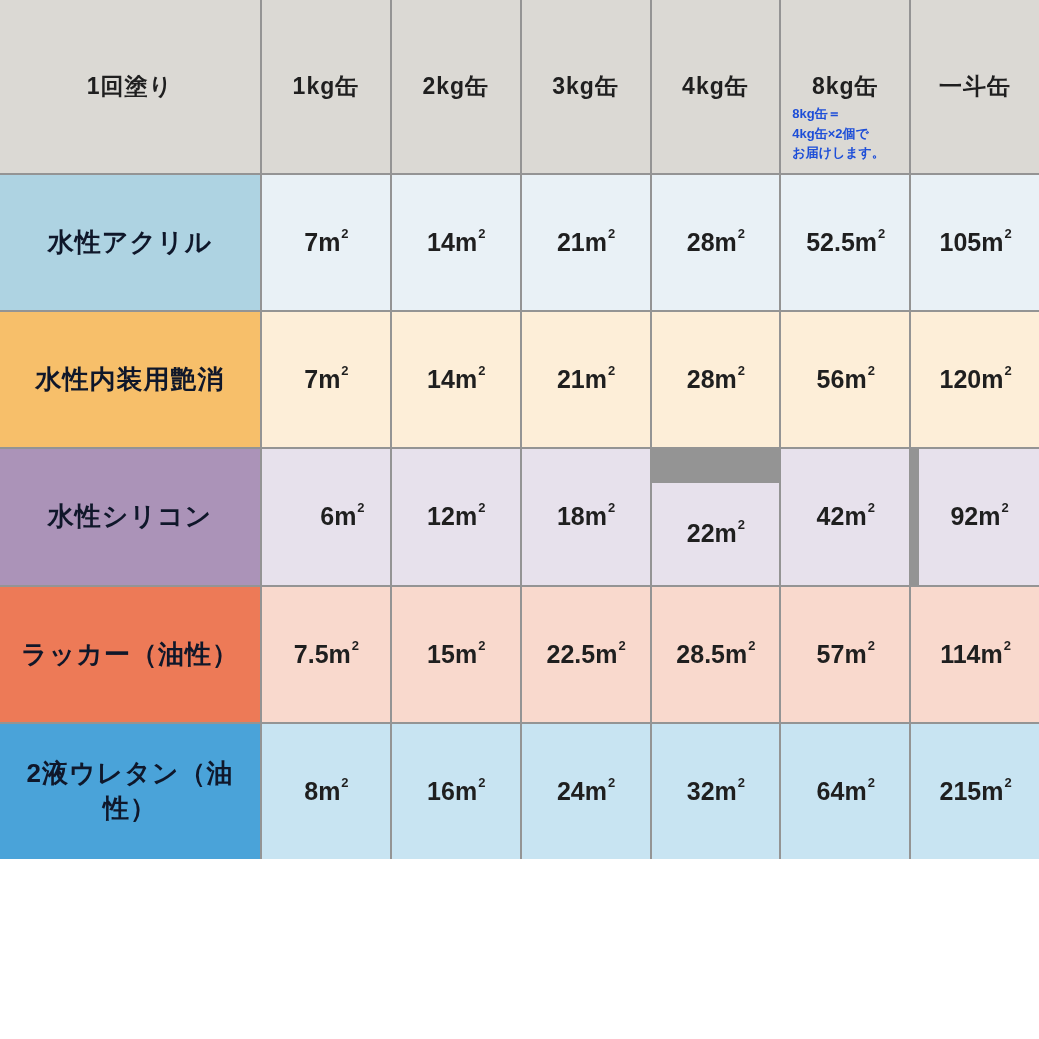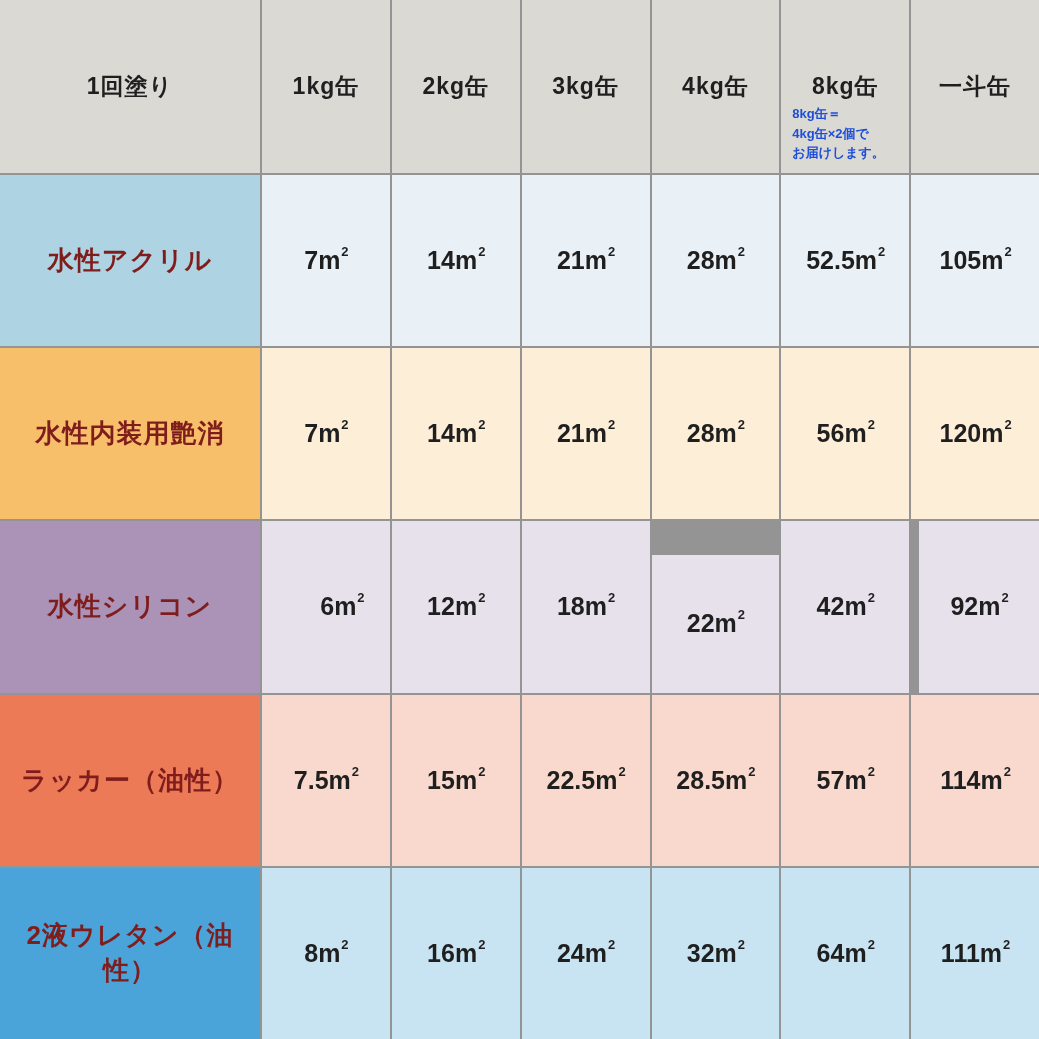--- a/index.html
+++ b/index.html
@@ -3,21 +3,21 @@
 <meta charset="utf-8">
 <style>
   html, body {
     margin: 0;
     padding: 0;
     background: #ffffff;
     font-family: "Liberation Sans", "DejaVu Sans", sans-serif;
   }
   .table-wrap {
     width: 1039px;
-    height: 1039px;
+    height: 859px;
     display: grid;
     grid-template-columns: 260px repeat(6, 1fr);
     grid-template-rows: 173px repeat(5, 1fr);
     gap: 2px;
     background: #949494; 
     box-sizing: border-box;
   }
   .hcell {
     background: #dbd9d4;
     display: flex;
@@ -42,21 +42,21 @@
     text-align: left;
     white-space: pre-line;
     color: #1d4ed8;
   }
   .rlabel {
     display: flex;
     align-items: center;
     justify-content: center;
     font-size: 26px;
     font-weight: bold;
-    color: #7f1d1d;
+    color: #0f172a;
     text-align: center;
     letter-spacing: 1px;
   }
   .cell {
     display: flex;
     align-items: center;
     justify-content: center;
     color: #1f1f1f;
   }
   .val {
@@ -192,16 +192,16 @@
   <div class="cell" style="background: rgb(200, 228, 242);">
       <span class="val"><span>24</span><span class="unit"><span>m</span><sup>2</sup></span></span>
     </div>
   <div class="cell" style="background: rgb(200, 228, 242);">
       <span class="val"><span>32</span><span class="unit"><span>m</span><sup>2</sup></span></span>
     </div>
   <div class="cell" style="background: rgb(200, 228, 242);">
       <span class="val"><span>64</span><span class="unit"><span>m</span><sup>2</sup></span></span>
     </div>
   <div class="cell" style="background: rgb(200, 228, 242);">
-      <span class="val"><span>111</span><span class="unit"><span>m</span><sup>2</sup></span></span>
+      <span class="val"><span>215</span><span class="unit"><span>m</span><sup>2</sup></span></span>
     </div>
 
 </div>
 
 </body></html>

